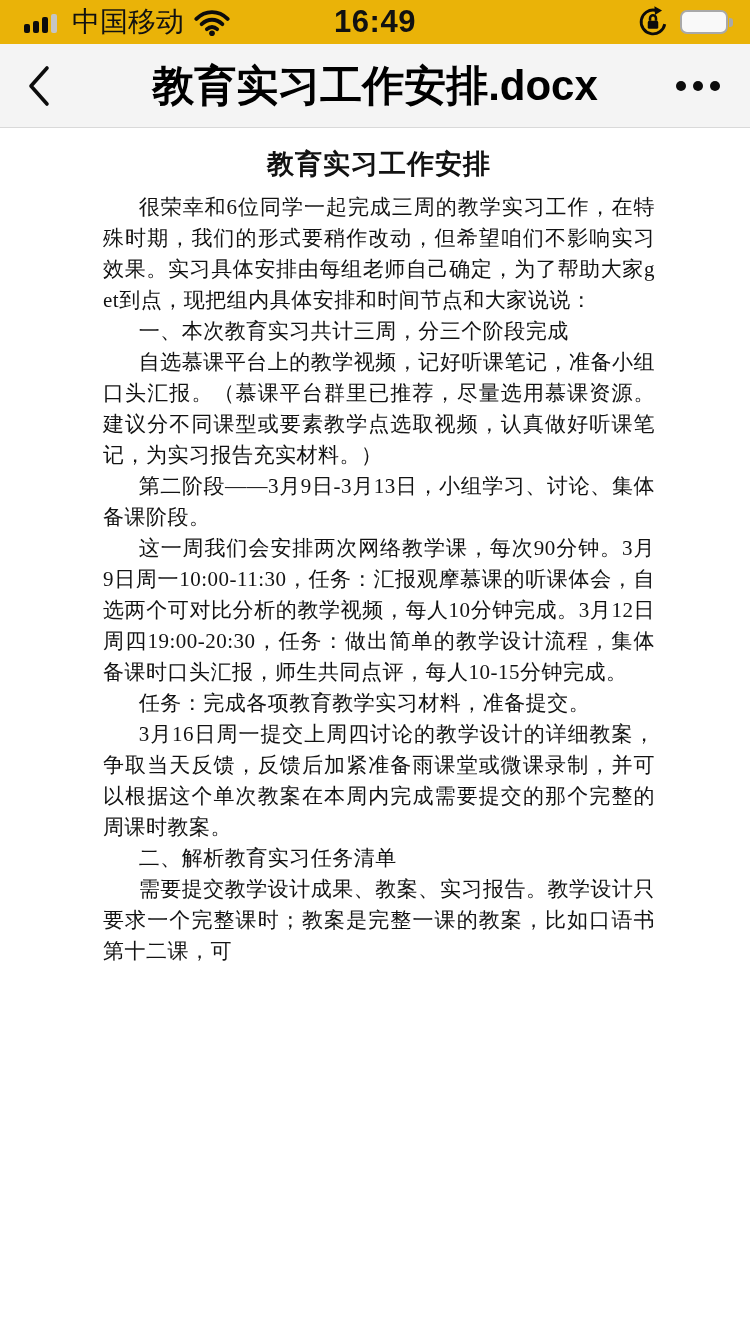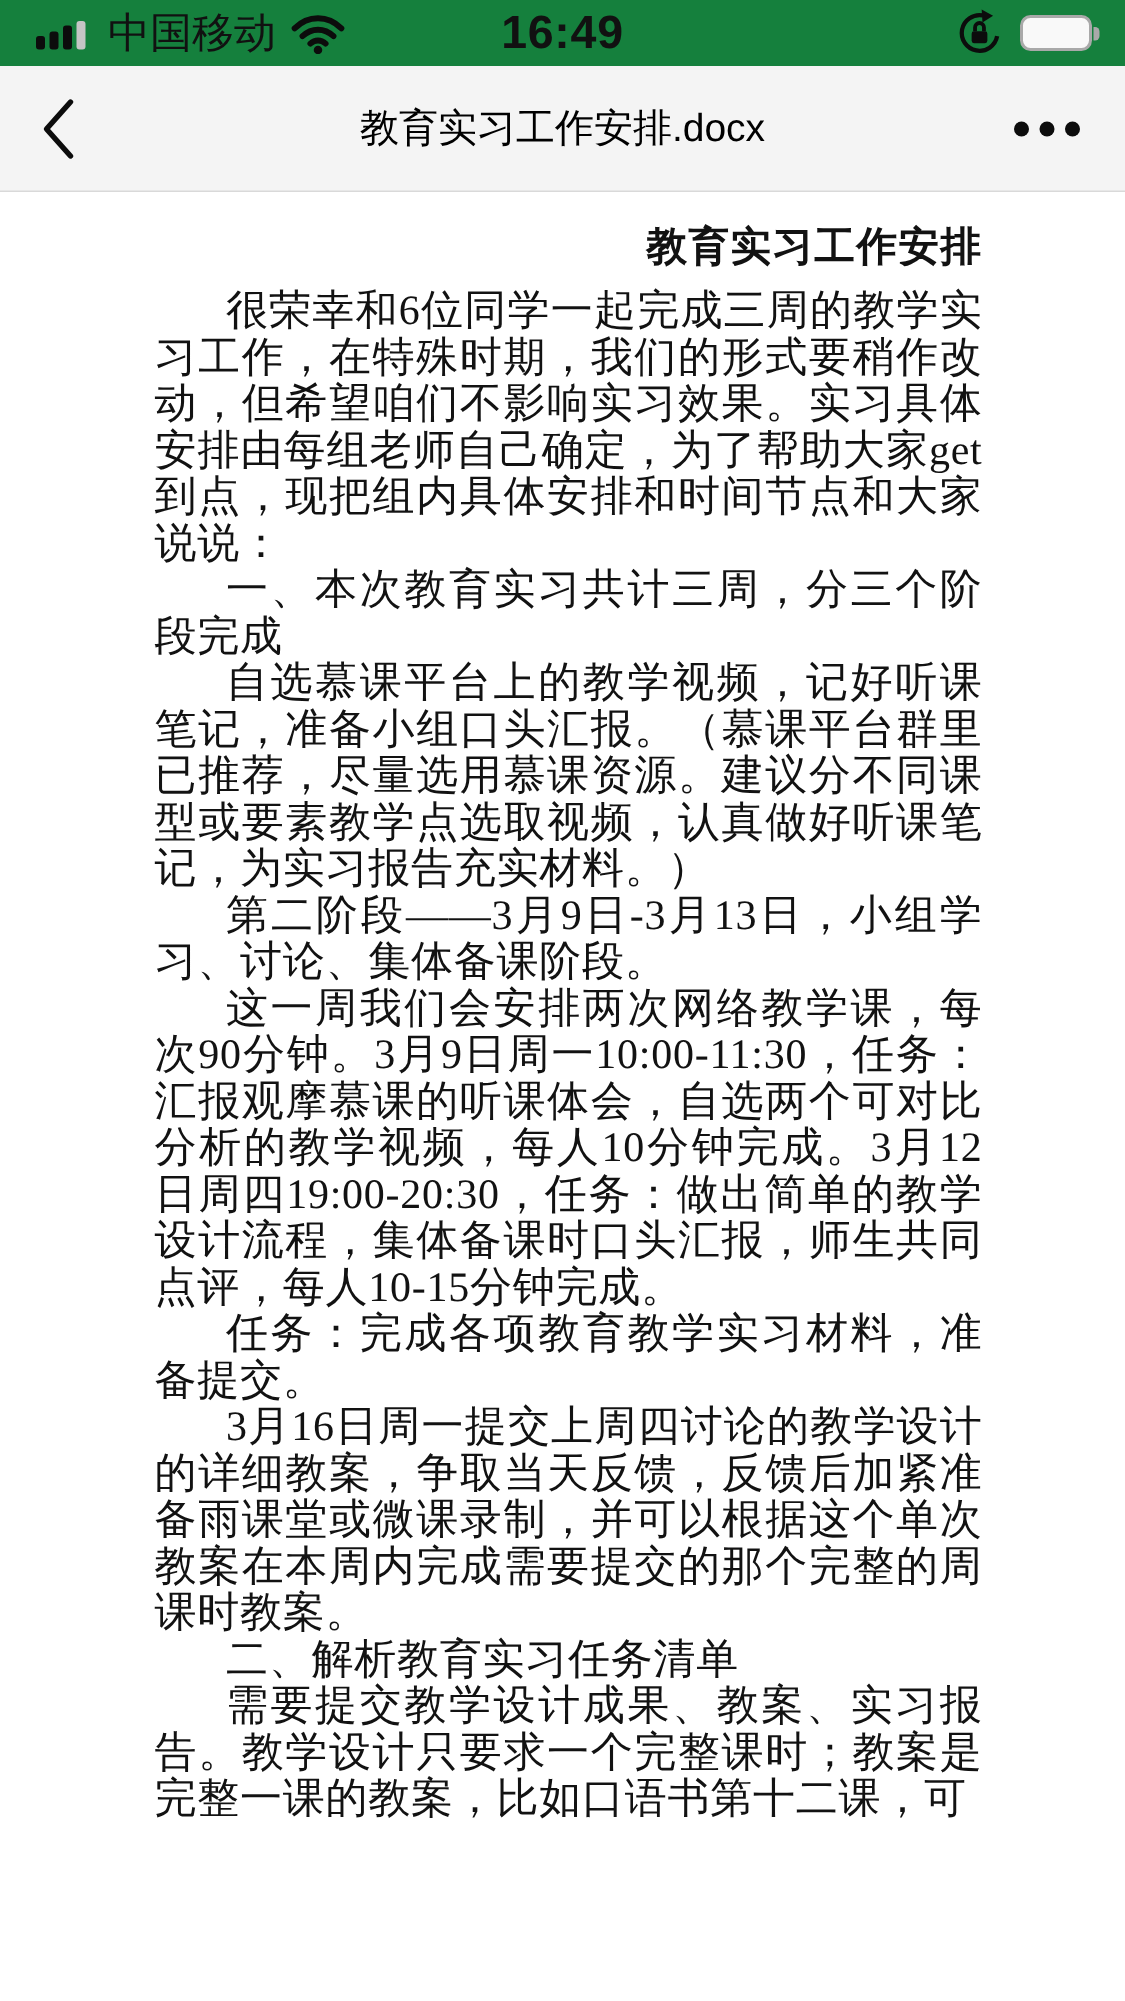--- a/index.html
+++ b/index.html
@@ -9,21 +9,21 @@
     width: 750px; height: 1334px;
     margin: 0 auto;
     background: #ffffff;
     overflow: hidden;
     font-family: "Liberation Sans", sans-serif;
     color: #111;
   }
   
   .status-bar {
     height: 44px;
-    background: #15803d;
+    background: #eab308;
     display: flex;
     align-items: center;
     justify-content: space-between;
     padding: 0 22px 0 24px;
     position: relative;
   }
   .sb-left, .sb-right { display: flex; align-items: center; gap: 10px; }
   .sb-center {
     position: absolute; left: 0; right: 0; top: 0; bottom: 0;
     display: flex; align-items: center; justify-content: center;
@@ -62,21 +62,21 @@
     padding: 0 26px;
   }
   .back-btn {
     background: none; border: none; cursor: pointer;
     width: 44px; height: 56px;
     display: flex; align-items: center; justify-content: flex-start;
   }
   .nav-title {
     position: absolute; left: 90px; right: 90px; top: 0; bottom: 0;
     display: flex; align-items: center; justify-content: center;
-    font-size: 26px; font-weight: 400; color: #000;
+    font-size: 42px; font-weight: 700; color: #000;
     white-space: nowrap; overflow: hidden;
   }
   .more-btn {
     background: none; border: none; cursor: pointer;
     margin-left: auto;
     display: flex; align-items: center; gap: 7px;
     height: 56px; padding: 0 4px;
   }
   .more-btn .dot { width: 10px; height: 10px; border-radius: 50%; background: #0c0c0c; }
   
@@ -85,27 +85,27 @@
     height: 1206px;
     overflow: hidden;
     padding: 18px 95px 0 103px;
     font-family: "Liberation Serif", serif;
     color: #121212;
   }
   .doc h1 {
     font-size: 27px;
     line-height: 32px;
     font-weight: 700;
-    text-align: right;
+    text-align: center;
     margin: 2px 0 12px 0;
     font-family: "Liberation Sans", sans-serif;
     letter-spacing: 1px;
   }
   .doc p.para {
-    font-size: 28px;
+    font-size: 21px;
     line-height: 31px;
     text-align: justify;
     text-indent: 1.7em;
     letter-spacing: 0.5px;
     word-break: break-all;
   }
   svg { display: block; }
 </style>
 </head>
 <body>

